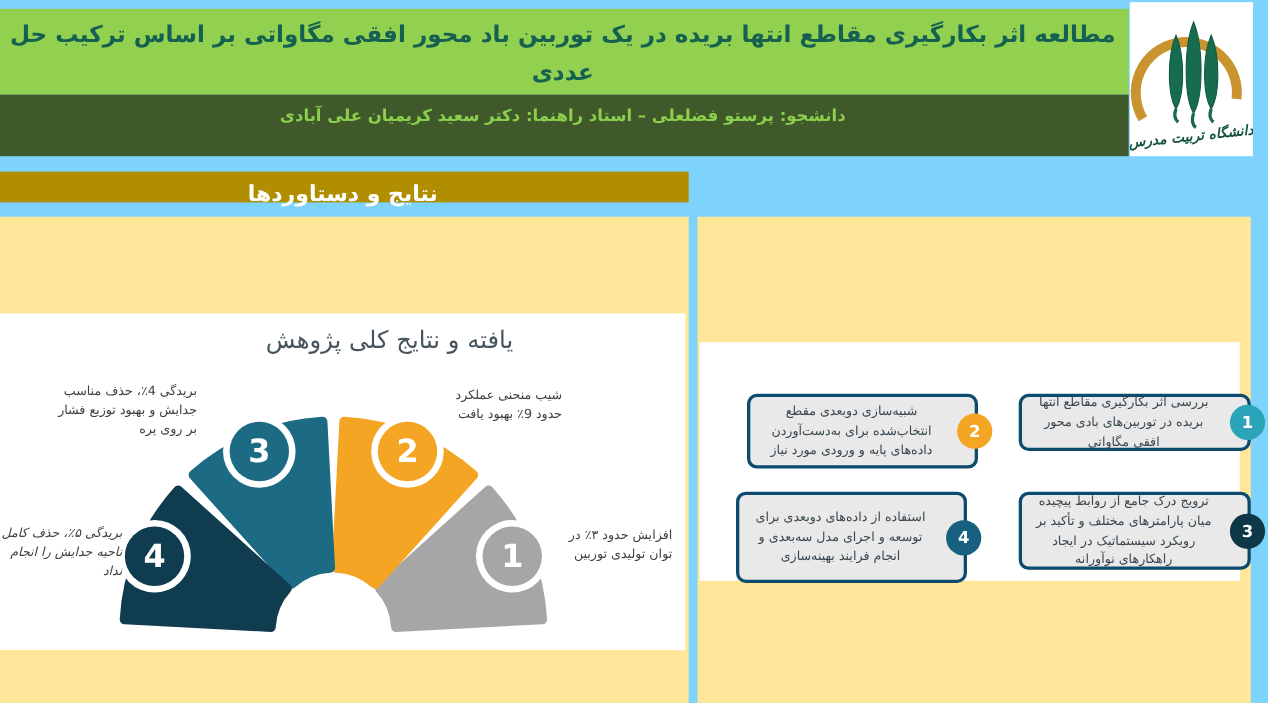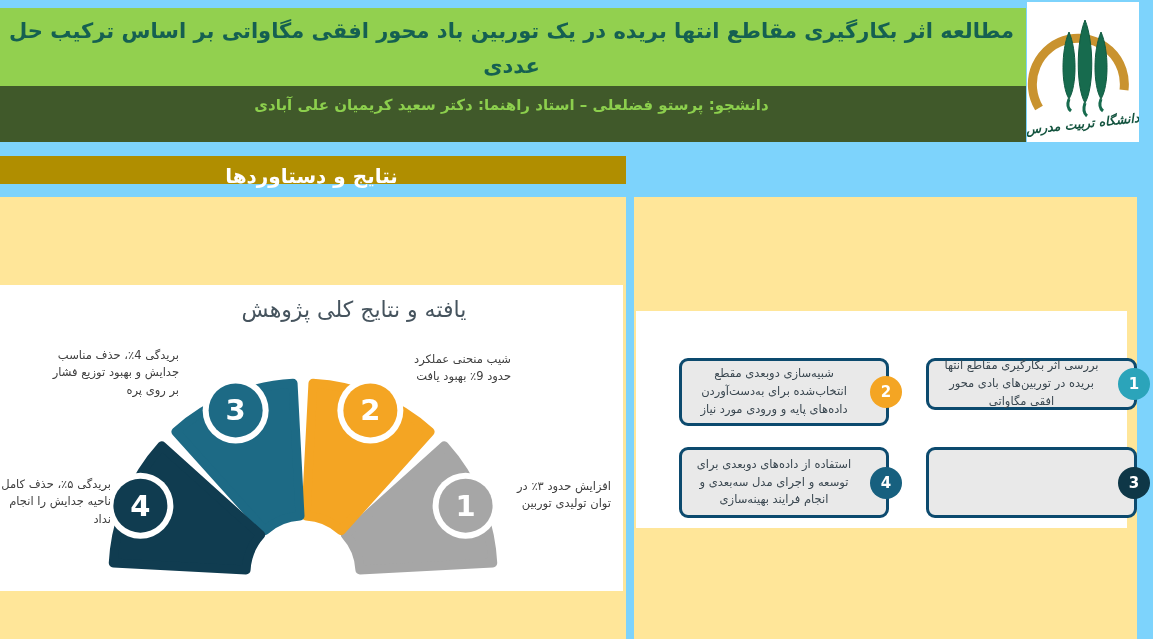--- a/index.html
+++ b/index.html
@@ -31,38 +31,38 @@
   #panel-right{left:645px;width:503px;}
 
   
   #card-left{left:10px;top:285px;width:624px;height:306px;background:#ffffff;}
   #findings-title{left:0;top:12px;width:624px;text-align:center;
                   font-size:22px;font-weight:500;color:#46545e;margin-left:43px;}
   #fan-svg{left:0;top:0;width:624px;height:306px;}
   .fan-label{font-size:11.5px;line-height:1.5;color:#404040;text-align:right;}
   #fan-label-3{left:48px;top:62px;width:132px;}
   #fan-label-2{left:414px;top:66px;width:98px;}
-  #fan-label-4{left:2px;top:191px;width:110px;}
+  #fan-label-4{left:2px;top:191px;width:110px;font-style:italic;}
   #fan-label-1{left:508px;top:193px;width:104px;}
 
   
   #card-right{left:647px;top:311px;width:491px;height:217px;background:#ffffff;}
   #method-title{left:0;top:12px;width:491px;text-align:center;
                 font-size:19px;font-weight:500;color:#46545e;}
   .mbox{position:absolute;background:#e9e9e9;border:3px solid #0c4a6e;border-radius:9px;
         box-sizing:border-box;display:flex;align-items:center;justify-content:flex-end;
         text-align:center;padding:6px 32px 6px 12px;margin-left:33px;}
   .mbox-text{font-size:11.5px;line-height:1.55;color:#3a4750;}
   .mbox-circle{position:absolute;left:auto;right:-16px;top:50%;transform:translateY(-50%);
          width:32px;height:32px;border-radius:50%;color:#ffffff;font-weight:bold;
          font-size:15px;display:flex;align-items:center;justify-content:center;}
   #mbox-1{left:257px;top:47px;width:211px;height:52px;}
   #mbox-2{left:10px;top:47px;width:210px;height:68px;}
   #mbox-3{left:257px;top:136px;width:211px;height:71px;}
-  #mbox-4{left:10px;top:136px;width:210px;height:71px;}
+  #mbox-4{left:0;top:136px;width:210px;height:83px;}
 </style>
 </head>
 <body>
 
 <div id="page">
 
   <div class="abs" id="title-bar">
     <div class="title-line">مطالعه اثر بکارگیری مقاطع انتها بریده در یک توربین باد محور افقی مگاواتی بر اساس ترکیب حل عددی</div>
     <div class="title-line">و روش تحلیلی</div>
   </div>
@@ -118,20 +118,21 @@
 
     <div class="mbox" id="mbox-1">
       <span class="mbox-text">بررسی اثر بکارگیری مقاطع انتها بریده در توربین‌های بادی محور افقی مگاواتی</span>
       <span class="mbox-circle" style="background: rgb(43, 164, 186);">1</span>
     </div>
     <div class="mbox" id="mbox-2">
       <span class="mbox-text">شبیه‌سازی دوبعدی مقطع انتخاب‌شده برای به‌دست‌آوردن داده‌های پایه و ورودی مورد نیاز</span>
       <span class="mbox-circle" style="background: rgb(244, 165, 35);">2</span>
     </div>
     <div class="mbox" id="mbox-3">
+      <span class="mbox-text">ترویج درک جامع از روابط پیچیده میان پارامترهای مختلف و تأکید بر رویکرد سیستماتیک در ایجاد راهکارهای نوآورانه</span>
       <span class="mbox-circle" style="background: rgb(14, 55, 71);">3</span>
     </div>
     <div class="mbox" id="mbox-4">
       <span class="mbox-text">استفاده از داده‌های دوبعدی برای توسعه و اجرای مدل سه‌بعدی و انجام فرایند بهینه‌سازی</span>
       <span class="mbox-circle" style="background: rgb(23, 96, 127);">4</span>
     </div>
   </div>
 
 </div>
 

